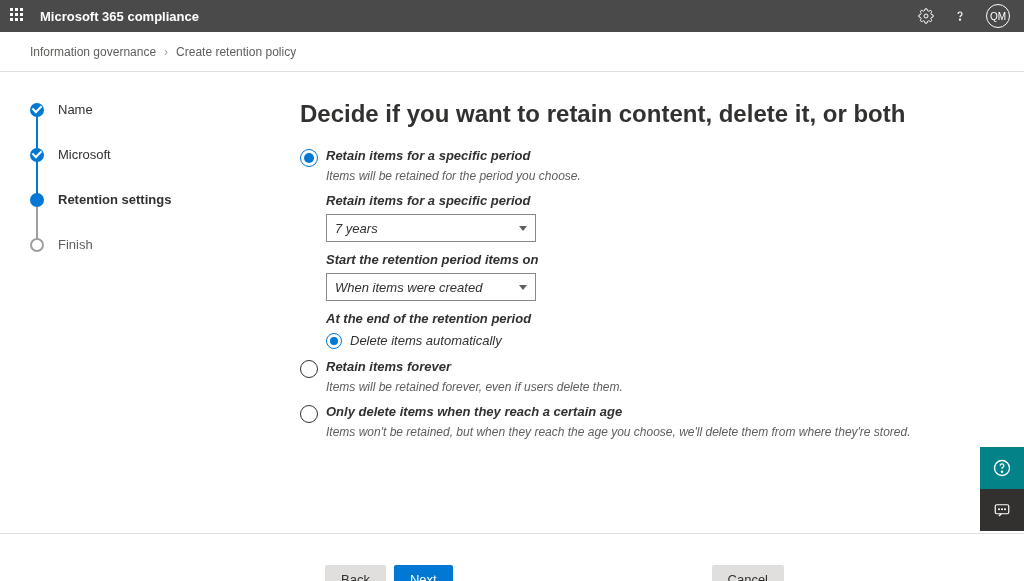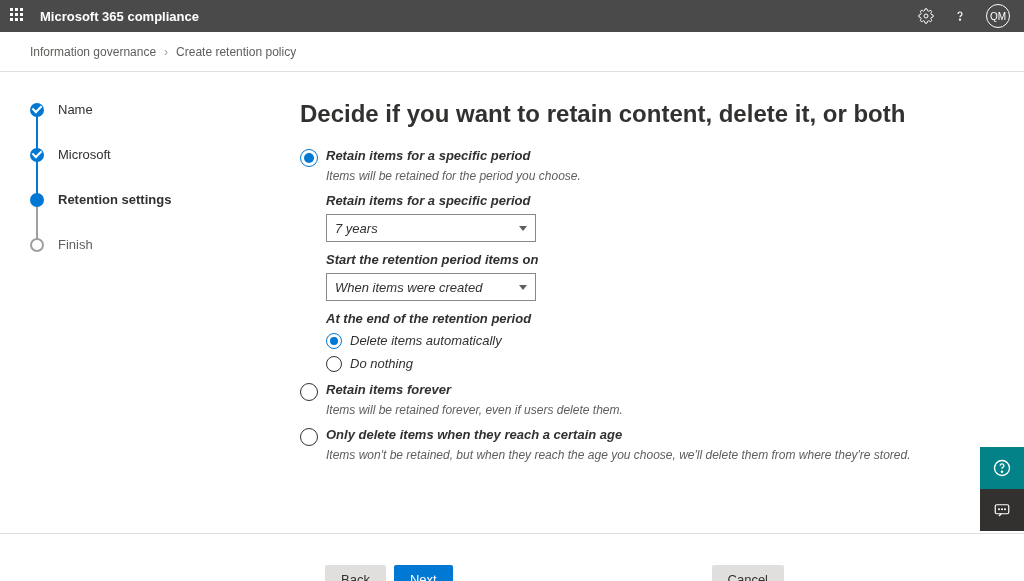--- a/index.html
+++ b/index.html
@@ -156,24 +156,20 @@
         <div class="dropdown">
           <span>When items were created</span>
           <span class="chev"></span>
         </div>
 
         <span class="sub-label">At the end of the retention period</span>
         <div class="sub-radio-row">
           <div class="radio selected"></div>
           <span class="sub-radio-label">Delete items automatically</span>
         </div>
-        <div class="sub-radio-row">
-          <div class="radio"></div>
-          <span class="sub-radio-label">Do nothing</span>
-        </div>
       </div>
     </div>
 
     <div class="field-group">
       <div class="radio-row">
         <div class="radio"></div>
         <div class="radio-label">Retain items forever</div>
       </div>
       <div class="radio-desc">Items will be retained forever, even if users delete them.</div>
     </div>

